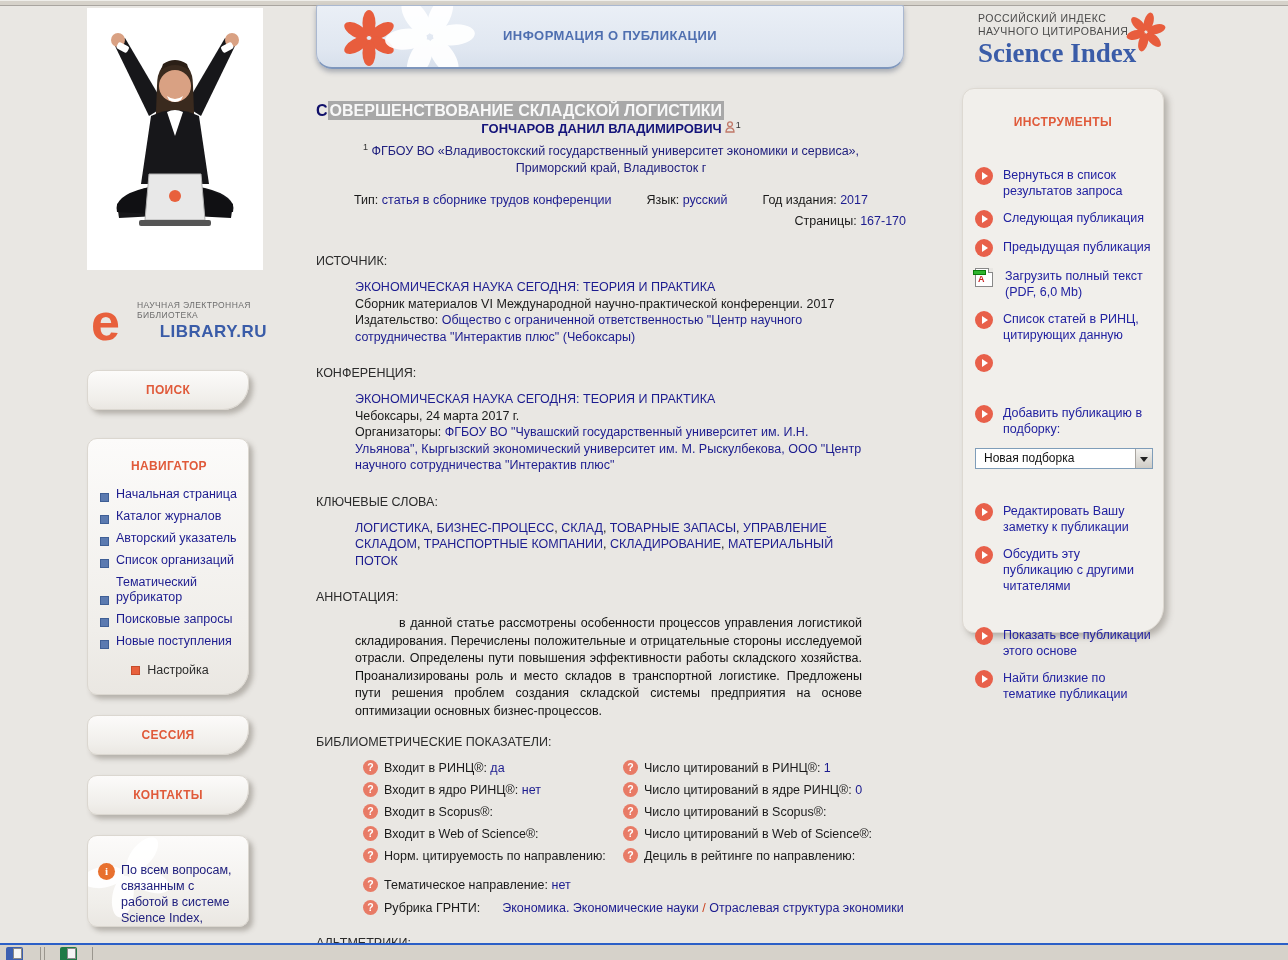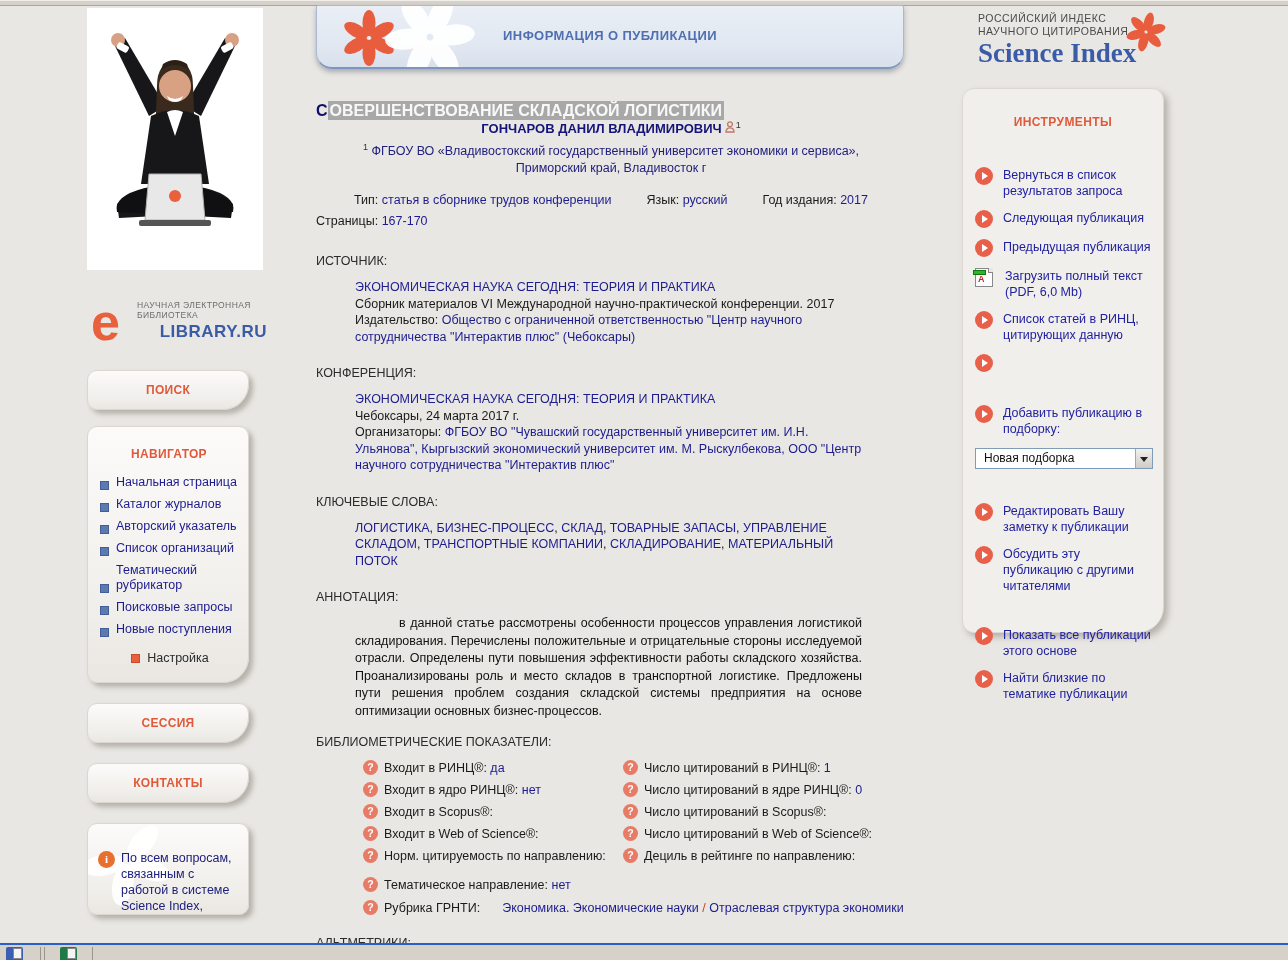--- a/index.html
+++ b/index.html
@@ -53,21 +53,21 @@
     background:linear-gradient(180deg,#fcfbfa 0%,#f0eeea 75%,#eae7e2 100%);
     border:1px solid #dbd7d0;
     border-radius:10px 10px 26px 10px;
     box-shadow:4px 4px 5px rgba(120,114,104,.45); }
   .side-panel-title { text-align:center; font-weight:bold; font-size:12px; color:#e05a3a; letter-spacing:.3px; }
   .panel-btn { height:40px; display:flex; align-items:center; justify-content:center; }
   .p-search { margin-top:16px; }
   .p-session { margin-top:20px; }
   .p-contacts { margin-top:20px; }
 
-  .p-nav { margin-top:16px; padding:20px 8px 16px 10px; }
+  .p-nav { margin-top:28px; padding:20px 8px 16px 10px; }
   .nav-items { margin-top:14px; }
   .nav-item { display:flex; align-items:flex-end; margin-bottom:7px; cursor:pointer; }
   .sq-bullet { flex:0 0 9px; width:9px; height:9px; margin:3px 7px 0 2px;
     background:#5b7ab0; border:1px solid #3f5f96; }
   .nav-link { color:#1c1c8f; font-size:12.5px; line-height:15px; }
   .nav-settings { display:flex; justify-content:center; margin-top:14px; }
   .sq-bullet.orange { background:#e8603c; border-color:#c64c2c; }
 
   .p-info { margin-top:20px; padding:26px 8px 10px 10px; height:92px; overflow:hidden; border-radius:10px; }
   .info-row { display:flex; position:relative; z-index:2; }
@@ -108,21 +108,21 @@
   .pub-title { text-align:left; font-weight:bold; font-size:16px; color:#10106a; }
   .sel { background:#a8a8a8; color:#f8f8f8; padding:1px 2px; }
   .author-line { text-align:center; font-weight:bold; font-size:13px; color:#14147a; margin-bottom:3px; }
   .author-line sup { font-weight:normal; color:#333; font-size:9px; }
   .affil { text-align:center; color:#20207e; font-size:12.5px; line-height:17px; max-width:512px; margin:0 auto 16px auto; }
   .affil sup { color:#333; font-size:9px; }
   .meta-line { text-align:center; margin-bottom:7px; font-size:12.5px; }
   .meta-line .lbl { color:#1a1a1a; }
   .blue { color:#1c1c8f; }
   .meta-sp { display:inline-block; width:28px; }
-  .pages-line { text-align:left; margin-bottom:26px; font-size:12.5px; }
+  .pages-line { text-align:right; margin-bottom:26px; font-size:12.5px; }
 
   .sec-head { color:#2b2b2b; font-size:12.5px; margin-bottom:11px; }
   .indent { margin-left:39px; width:507px; line-height:16.5px; font-size:12.5px; }
   .mb-sec { margin-bottom:21px; }
   .up-link { color:#1c1c8f; }
   .just { text-align:justify; }
   .abstract { text-indent:44px; line-height:17.5px; margin-bottom:15px; color:#111; }
 
   .bib-grid { margin-left:47px; display:grid; grid-template-columns:260px auto; row-gap:6px; margin-bottom:13px; }
   .bib-row { display:flex; align-items:flex-start; }

